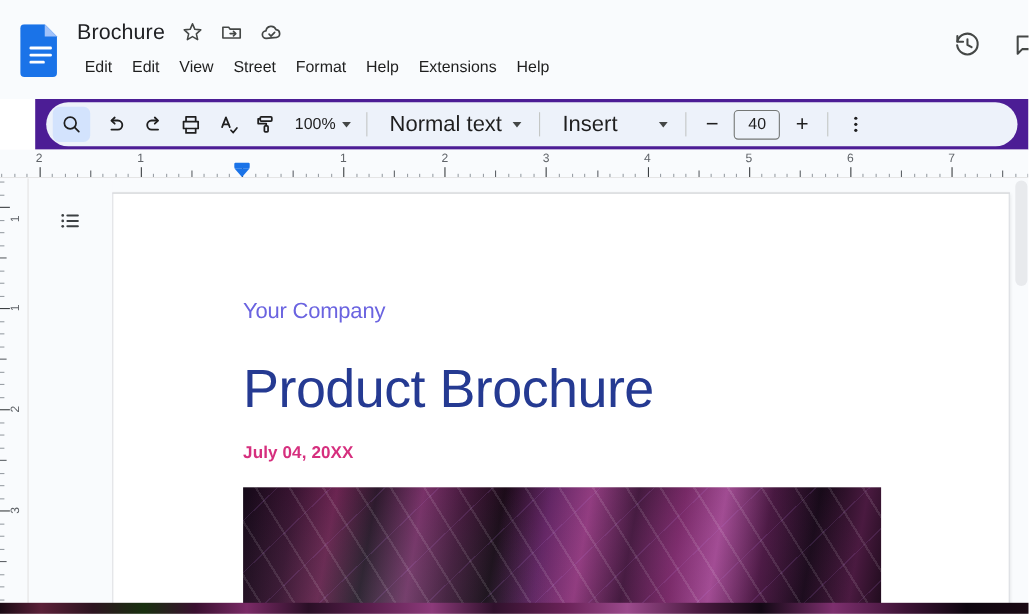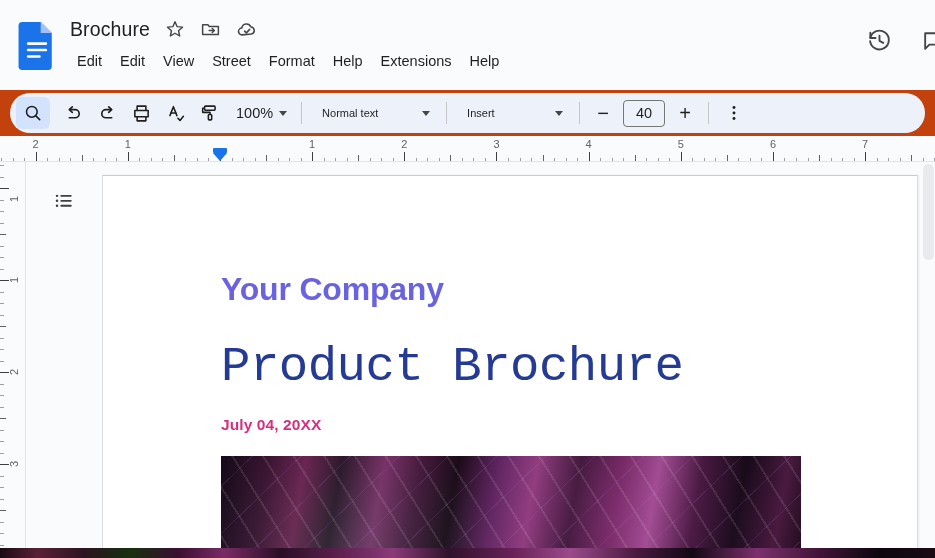--- a/index.html
+++ b/index.html
@@ -77,24 +77,25 @@
     width: 40px; height: 40px;
     display: flex; align-items: center; justify-content: center;
     border-radius: 50%;
     color: #444746;
     cursor: pointer;
   }
 
   
   .toolbar-wrap {
     height: 46px;
-    background: #c2410c;
+    background: #4c1d95;
     display: flex;
     align-items: center;
     padding: 0 10px;
+    margin-left: 32px;
   }
   .toolbar {
     height: 40px;
     background: #edf2fa;
     border-radius: 20px;
     display: flex;
     align-items: center;
     padding: 0 6px;
     flex: 1 1 auto;
     gap: 0px;
@@ -121,21 +122,21 @@
     font-size: 14.5px;
     color: #1f1f1f;
     padding: 4px 6px 4px 10px;
     border-radius: 6px;
     cursor: pointer;
     flex: none;
   }
   .tb-dd {
     display: flex; align-items: center;
     justify-content: space-between;
-    font-size: 11px;
+    font-size: 20px;
     color: #1f1f1f;
     padding: 5px 8px 5px 12px;
     border-radius: 6px;
     cursor: pointer;
     gap: 10px;
     flex: none;
   }
   .tb-dd.style { min-width: 128px; }
   .tb-dd.font { min-width: 116px; }
   .caret {
@@ -277,22 +278,22 @@
     height: 560px;
     background: #ffffff;
     border: 1px solid #dadce0;
     border-top-color: #c9ccd0;
     box-shadow: 0 1px 3px rgba(60,64,67,.14);
   }
   .doc-content {
     padding: 96px 0 0 118px;
   }
   .company-name {
-    font-size: 32px;
-    font-weight: bold;
+    font-size: 20px;
+    font-weight: normal;
     line-height: 1.1;
     letter-spacing: -.2px;
   }
   .address {
     margin-top: 21px;
     font-size: 14.5px;
     line-height: 1.58;
     color: #5f6368;
   }
   .brochure-title {
@@ -669,21 +670,21 @@
 
   <div class="canvas">
     <div class="page">
       <div class="doc-content">
 
         <div class="company-name" style="color:#6a63e0;">Your Company</div>
 
         <div class="address">
         </div>
 
-        <div class="brochure-title" style="color:#253a92;font-family:Liberation Mono, monospace;">Product Brochure</div>
+        <div class="brochure-title" style="color:#253a92;">Product Brochure</div>
 
         <div class="brochure-date" style="color:#d62f7e;">July 04, 20XX</div>
 
         <div class="hero-image"></div>
       </div>
     </div>
 
     <div class="vscroll">
       <div class="vscroll-thumb"></div>
     </div>

